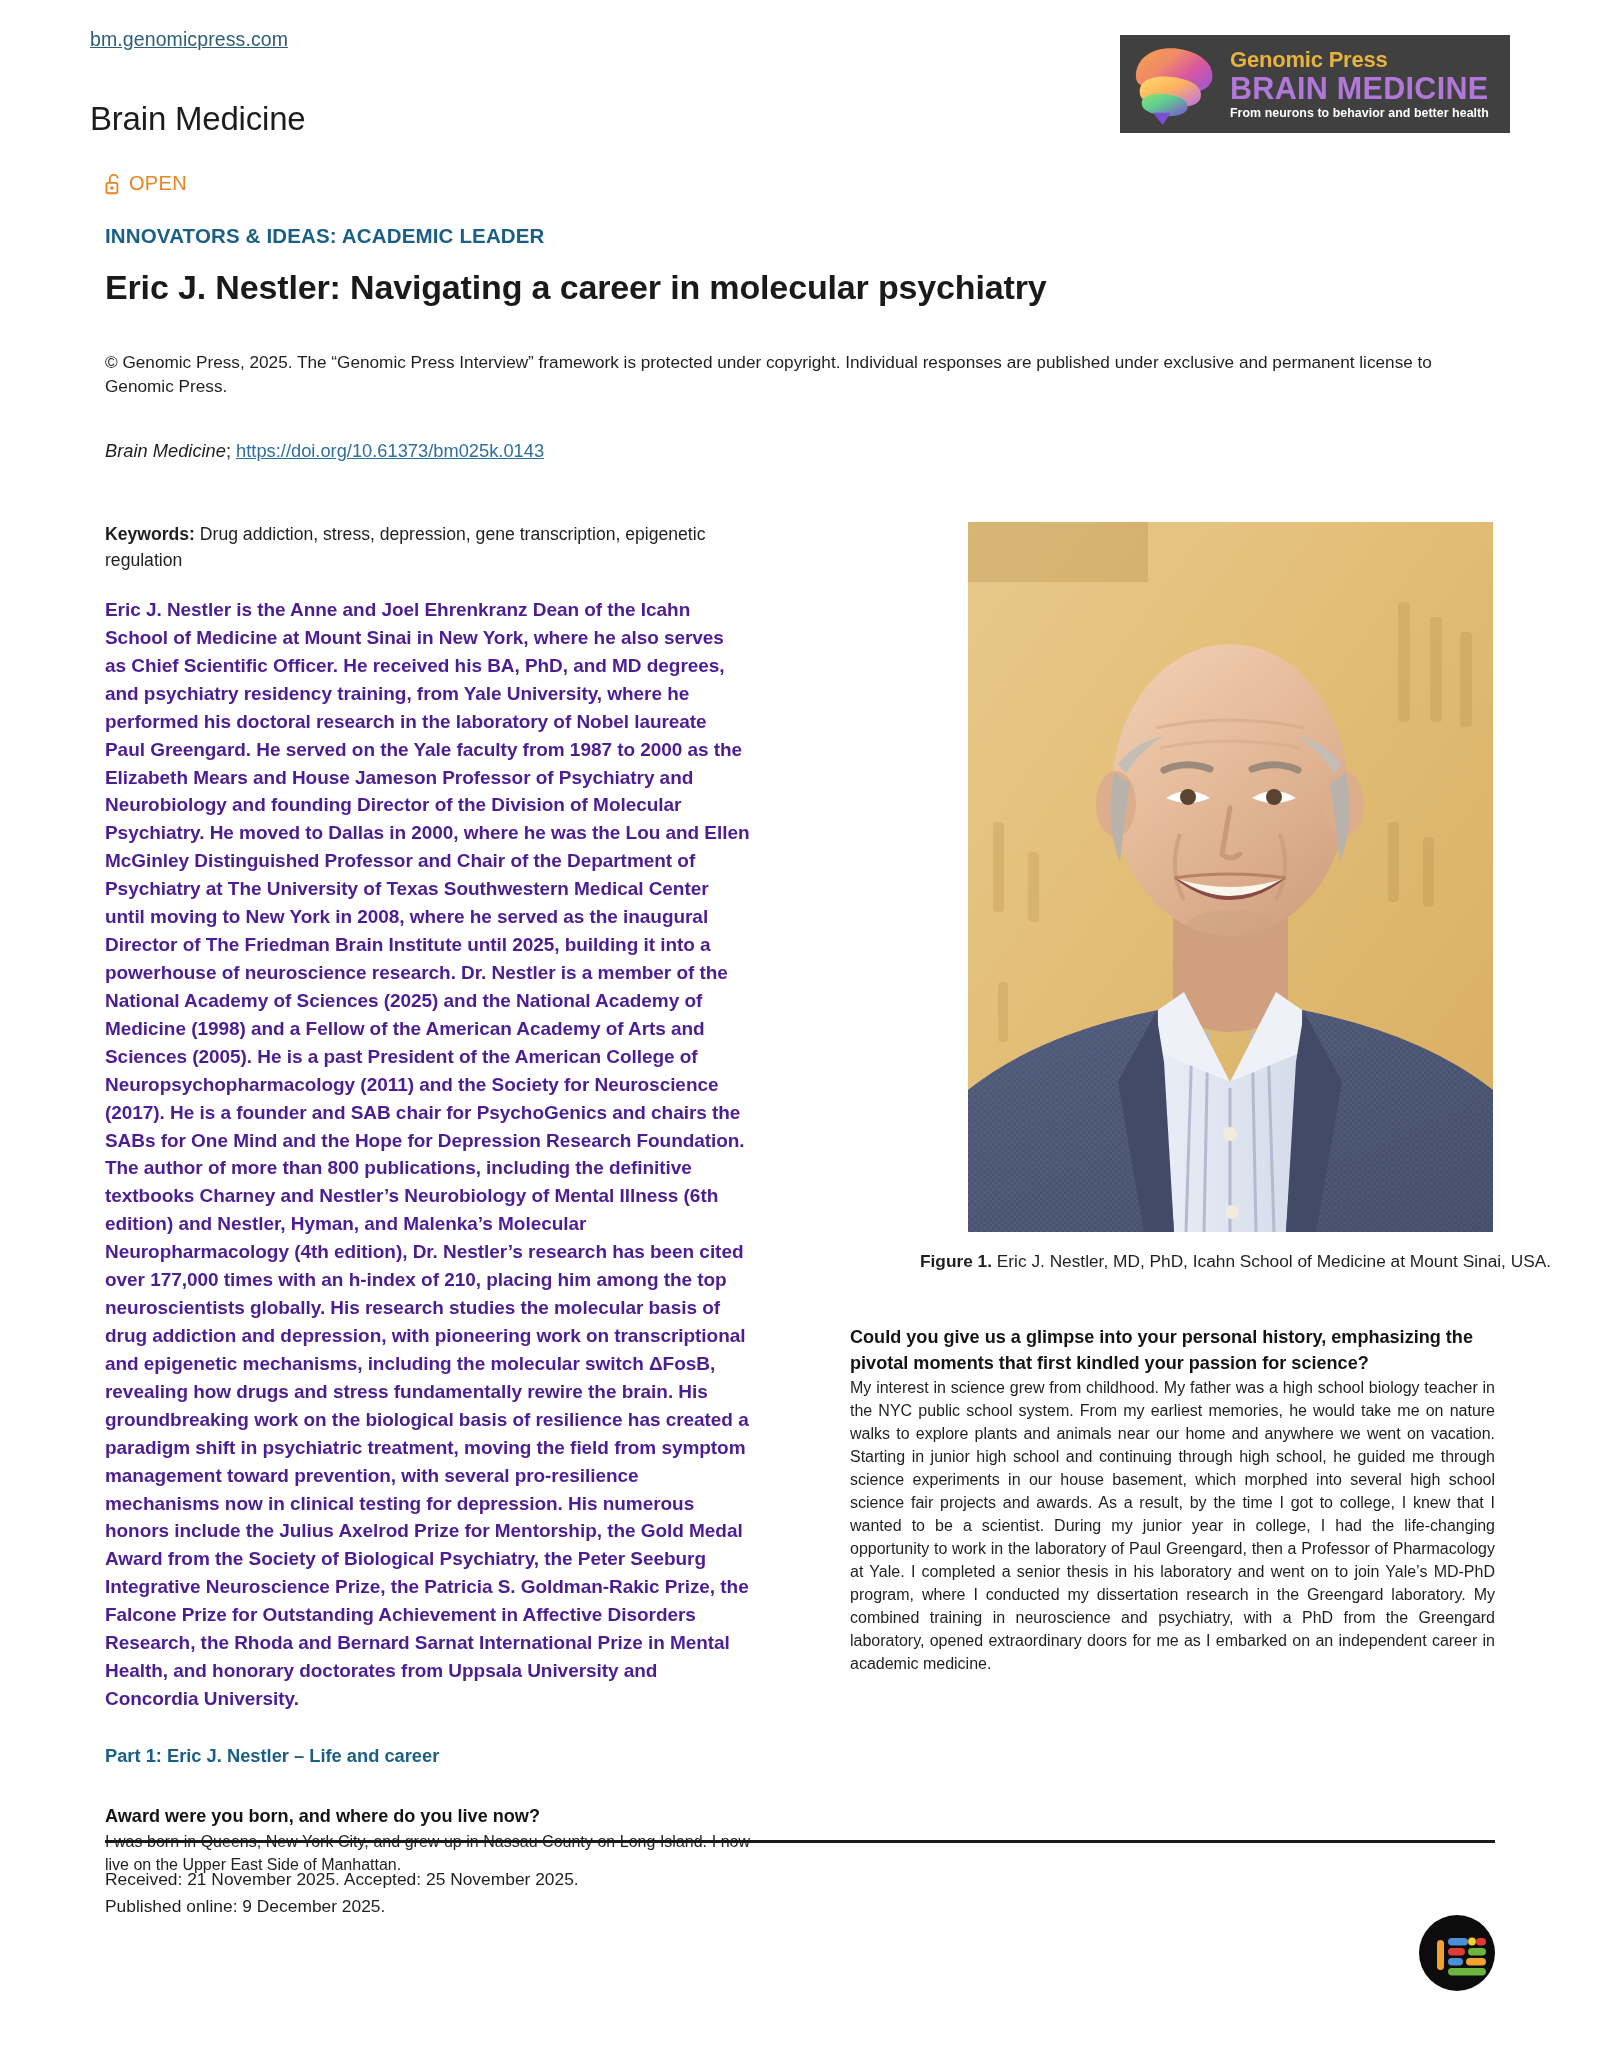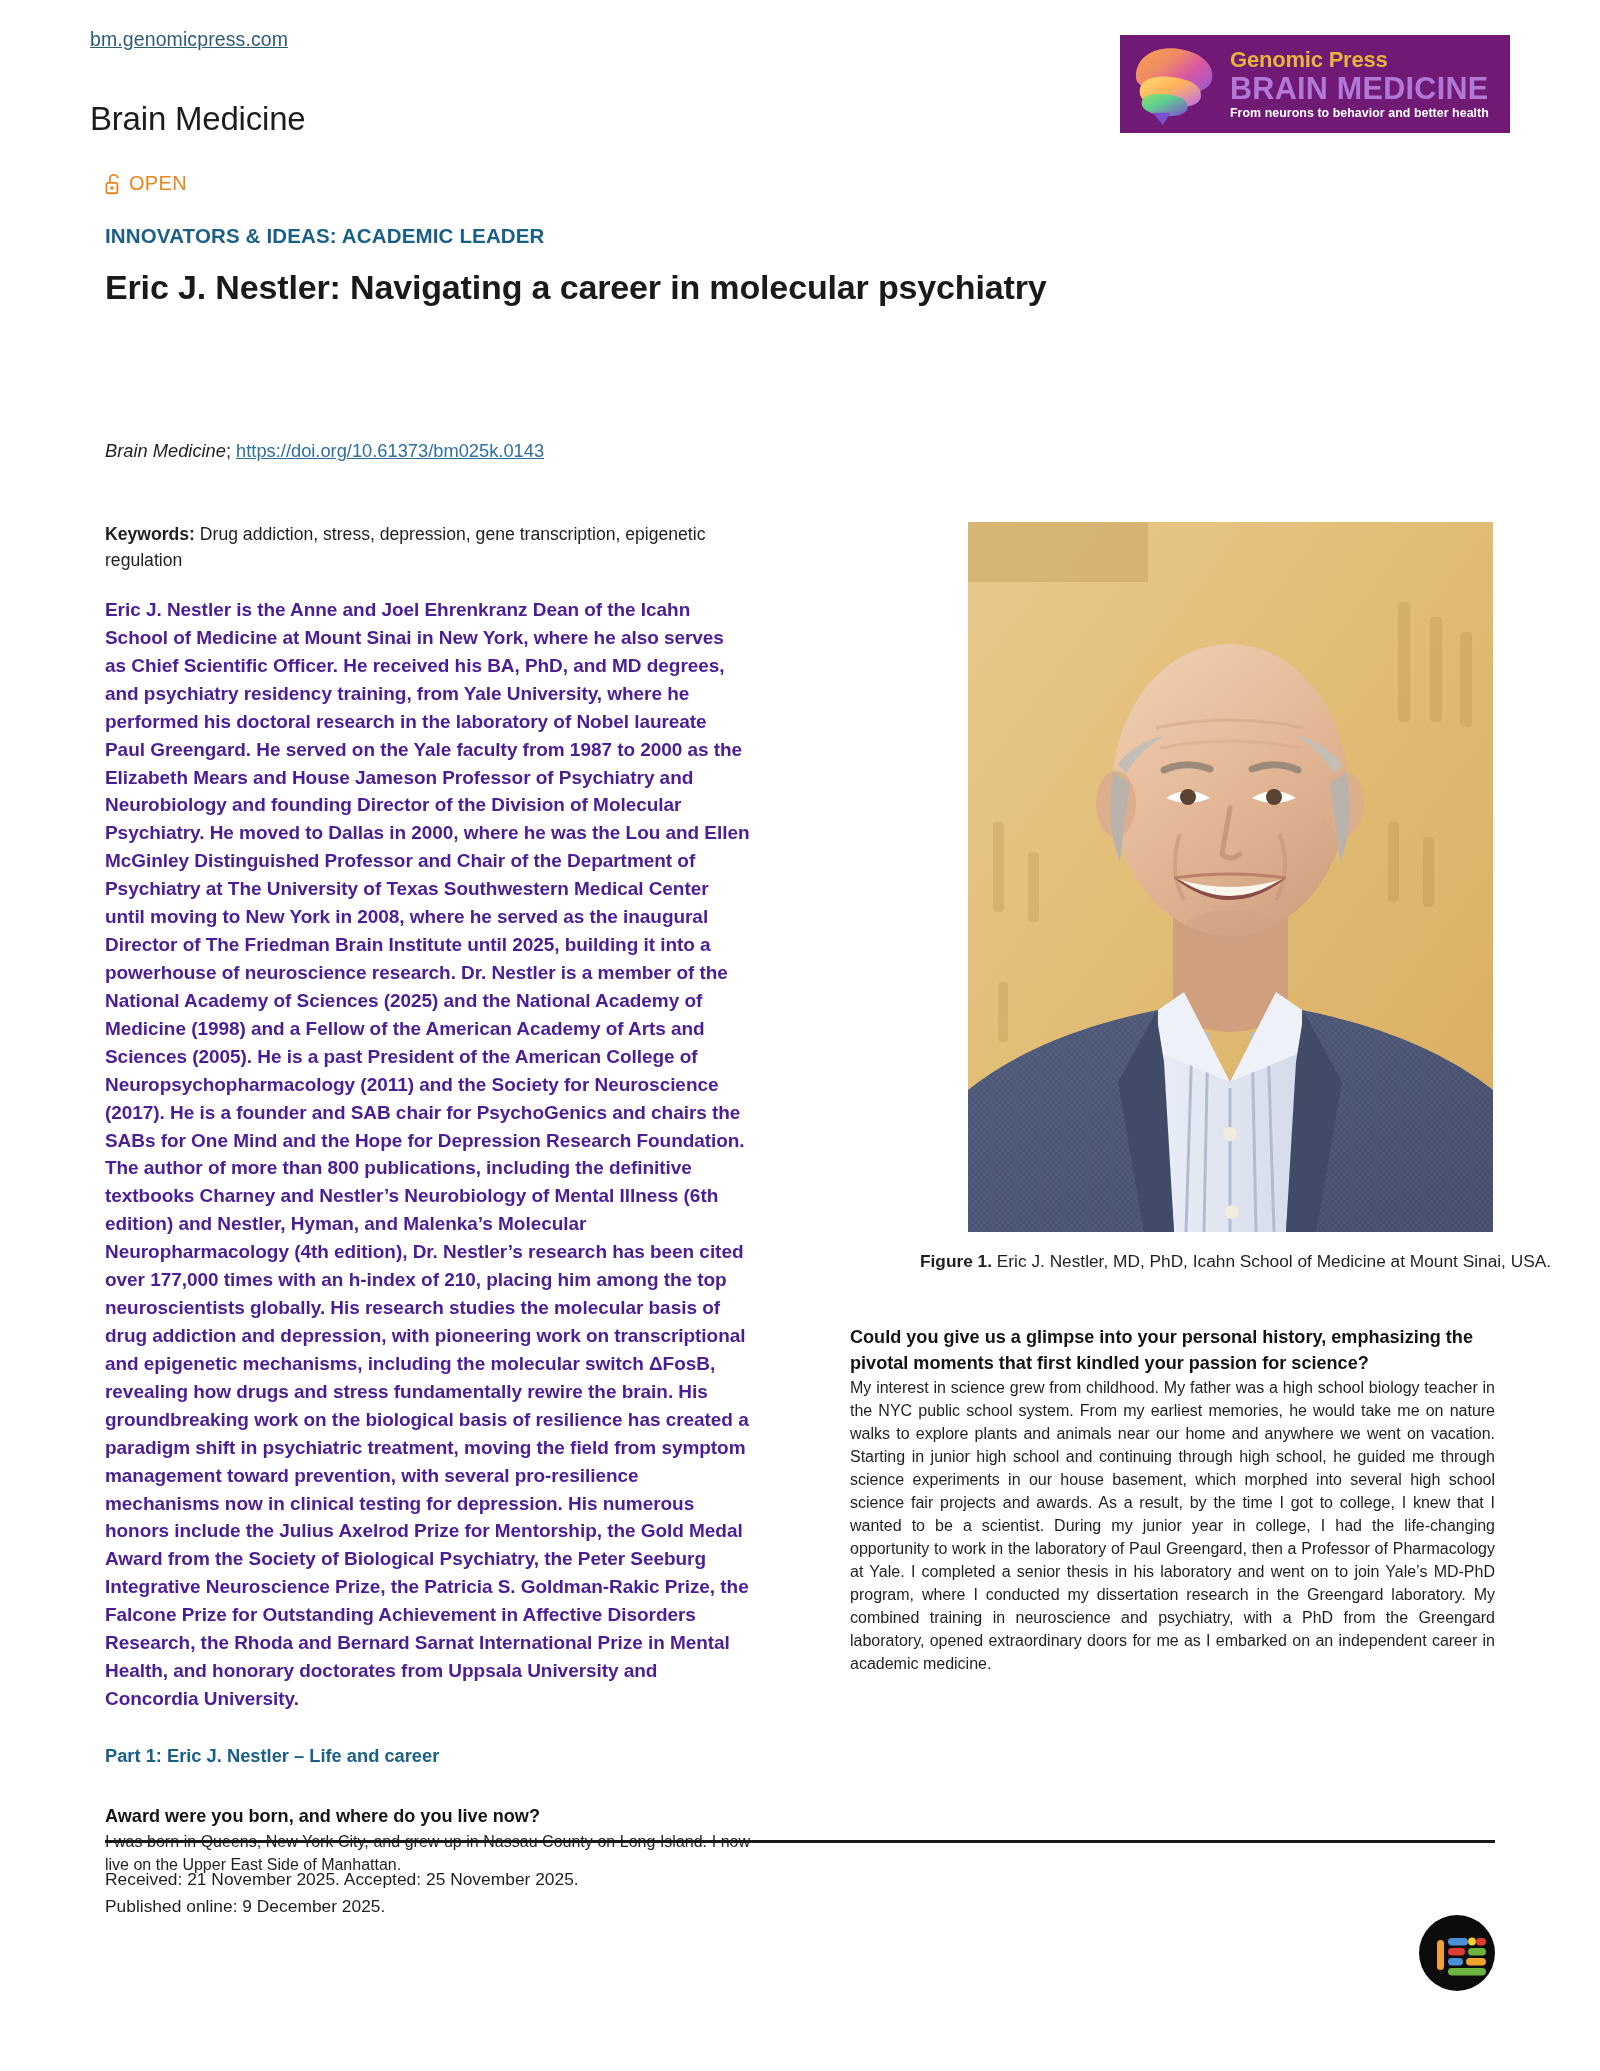--- a/index.html
+++ b/index.html
@@ -42,21 +42,21 @@
     color: #1c1c1c;
     letter-spacing: -.2px;
   }
 
   .brand-logo {
     position: absolute;
     top: 35px;
     right: 0;
     width: 390px;
     height: 98px;
-    background: #701a75;
+    background: #404040;
     display: flex;
     align-items: center;
     padding: 6px 10px 6px 8px;
     overflow: hidden;
   }
   .brand-brain { width: 96px; height: 84px; flex: 0 0 auto; }
   .brand-text { margin-left: 6px; line-height: 1; }
   .brand-gp {
     font-size: 22px;
     font-weight: bold;
@@ -300,20 +300,21 @@
       <rect x="1.2" y="8" width="9" height="8.6" rx="1.4" fill="none" stroke="#e8851f" stroke-width="1.5"></rect>
       <circle cx="5.7" cy="12.3" r="1.5" fill="#e8851f"></circle>
     </svg>
     <span class="open-label">OPEN</span>
   </div>
 
   <div class="category">INNOVATORS &amp; IDEAS: ACADEMIC LEADER</div>
 
   <h1 class="article-title">Eric J. Nestler: Navigating a career in molecular psychiatry</h1>
 
+  <p class="copyright">© Genomic Press, 2025. The “Genomic Press Interview” framework is protected under copyright. Individual responses are published under exclusive and permanent license to Genomic Press.</p>
 
   <div class="doi-line">
     <span class="ital">Brain Medicine</span><span>; </span><a class="doi-link" href="#">https://doi.org/10.61373/bm025k.0143</a>
   </div>
 
   <div class="columns">
 
     <div class="col-left">
 
       <p class="keywords">

